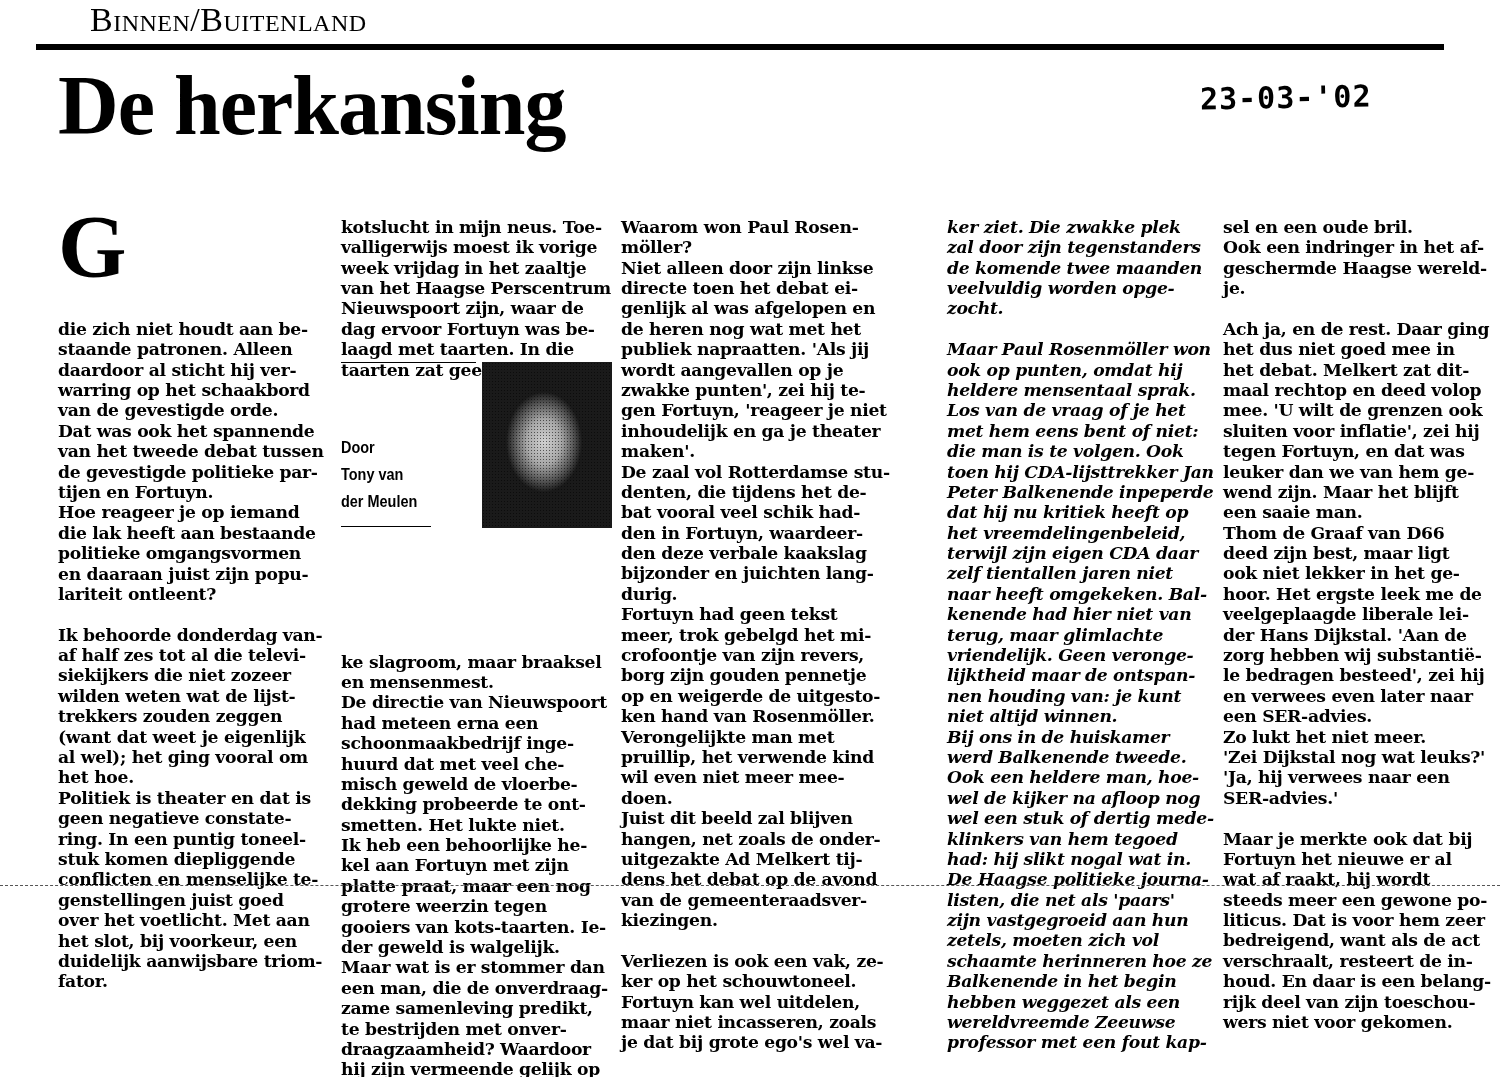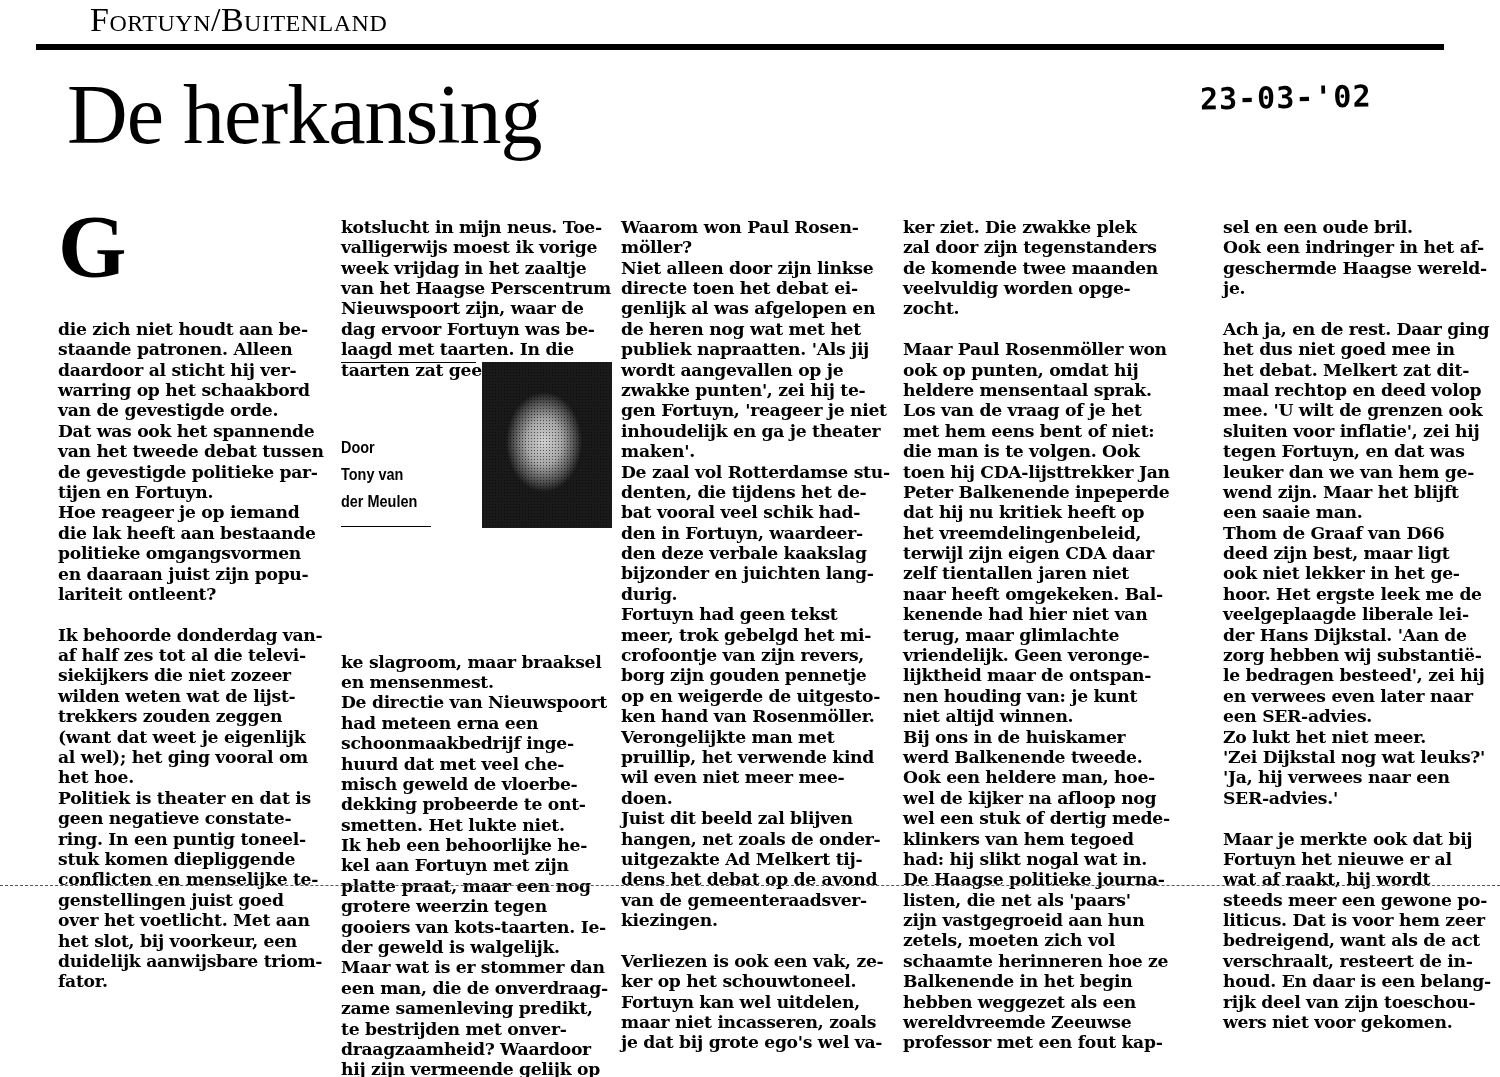--- a/index.html
+++ b/index.html
@@ -26,21 +26,21 @@
   .col {
     position: absolute; top: 176px; width: 275px;
     font-family: "DejaVu Serif", "Liberation Serif", serif;
     font-weight: bold; font-size: 17.2px; line-height: 20.4px;
     white-space: pre; letter-spacing: -0.3px;
   }
   .col .line { display: block; height: 20.4px; }
   #col1 { left: 58px; }
   #col2 { left: 341px; }
   #col3 { left: 621px; }
-  #col4 { left: 903px; }
+  #col4 { left: 947px; font-style: italic; }
   #col5 { left: 1187px; margin-left: 36px; }
   .dropcap-wrap { position: relative; }
   .dropcap {
     position: absolute; left: 0; top: -6px;
     font-family: "Liberation Serif", serif; font-weight: bold;
     font-size: 88px; line-height: 72px;
   }
   .indent { padding-left: 46px; }
   .byline-box {
     position: absolute; left: 341px; top: 362px; width: 270px; height: 166px; font-weight: bold;
@@ -65,23 +65,23 @@
     background-size: 3px 3px; opacity: 0.55;
   }
   .dotted-fold {
     position: absolute; left: 0; top: 885px; width: 1500px; height: 0;
     border-top: 1px dashed #555;
   }
 </style>
 </head>
 <body>
 
-<div class="section-label">Fortuyn/Buitenland</div>
+<div class="section-label">Binnen/Buitenland</div>
 <div class="rule"></div>
-<h1 class="headline" style="margin:12px;font-weight:normal;">De herkansing</h1>
+<h1 class="headline" style="margin:3px;font-weight:bold;">De herkansing</h1>
 <div class="date">23-03-'02</div>
 
 <div class="col" id="col1">
   <div class="dropcap-wrap">
     <span class="dropcap">G</span>
   </div>
   <div><span class="line">die zich niet houdt aan be-</span><span class="line">staande patronen. Alleen</span><span class="line">daardoor al sticht hij ver-</span><span class="line">warring op het schaakbord</span><span class="line">van de gevestigde orde.</span><span class="line">Dat was ook het spannende</span><span class="line">van het tweede debat tussen</span><span class="line">de gevestigde politieke par-</span><span class="line">tijen en Fortuyn.</span><span class="line">Hoe reageer je op iemand</span><span class="line">die lak heeft aan bestaande</span><span class="line">politieke omgangsvormen</span><span class="line">en daaraan juist zijn popu-</span><span class="line">lariteit ontleent?</span><span class="line"></span><span class="line">Ik behoorde donderdag van-</span><span class="line">af half zes tot al die televi-</span><span class="line">siekijkers die niet zozeer</span><span class="line">wilden weten wat de lijst-</span><span class="line">trekkers zouden zeggen</span><span class="line">(want dat weet je eigenlijk</span><span class="line">al wel); het ging vooral om</span><span class="line">het hoe.</span><span class="line">Politiek is theater en dat is</span><span class="line">geen negatieve constate-</span><span class="line">ring. In een puntig toneel-</span><span class="line">stuk komen diepliggende</span><span class="line">conflicten en menselijke te-</span><span class="line">genstellingen juist goed</span><span class="line">over het voetlicht. Met aan</span><span class="line">het slot, bij voorkeur, een</span><span class="line">duidelijk aanwijsbare triom-</span><span class="line">fator.</span></div>
 </div>
 
 <div class="col" id="col2">

